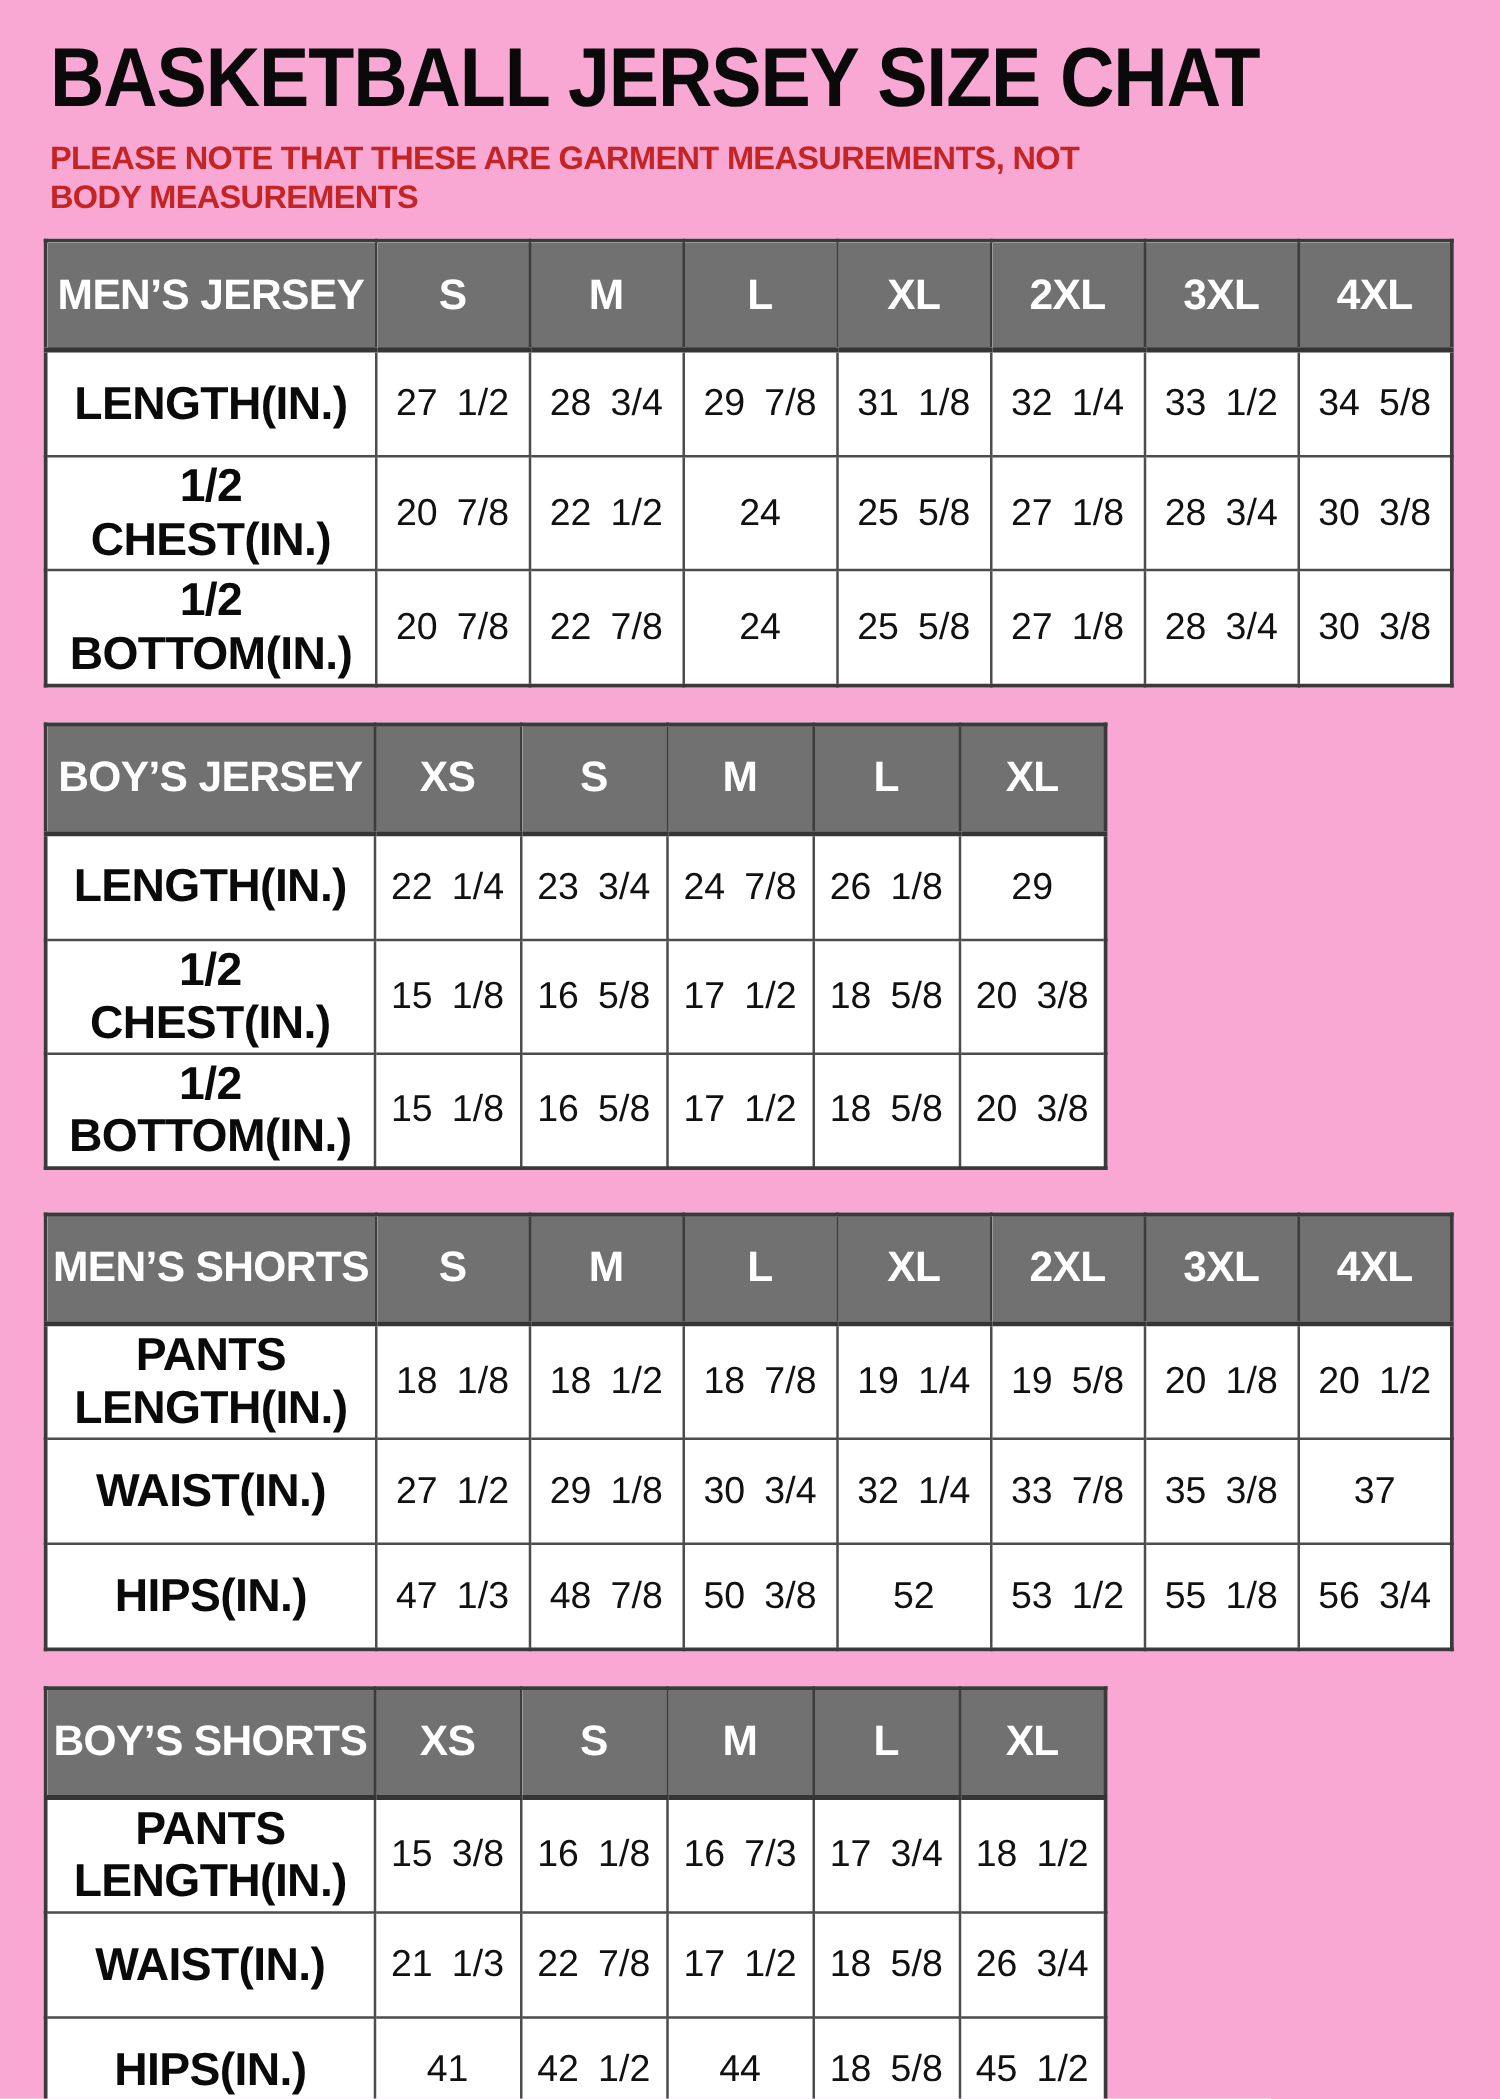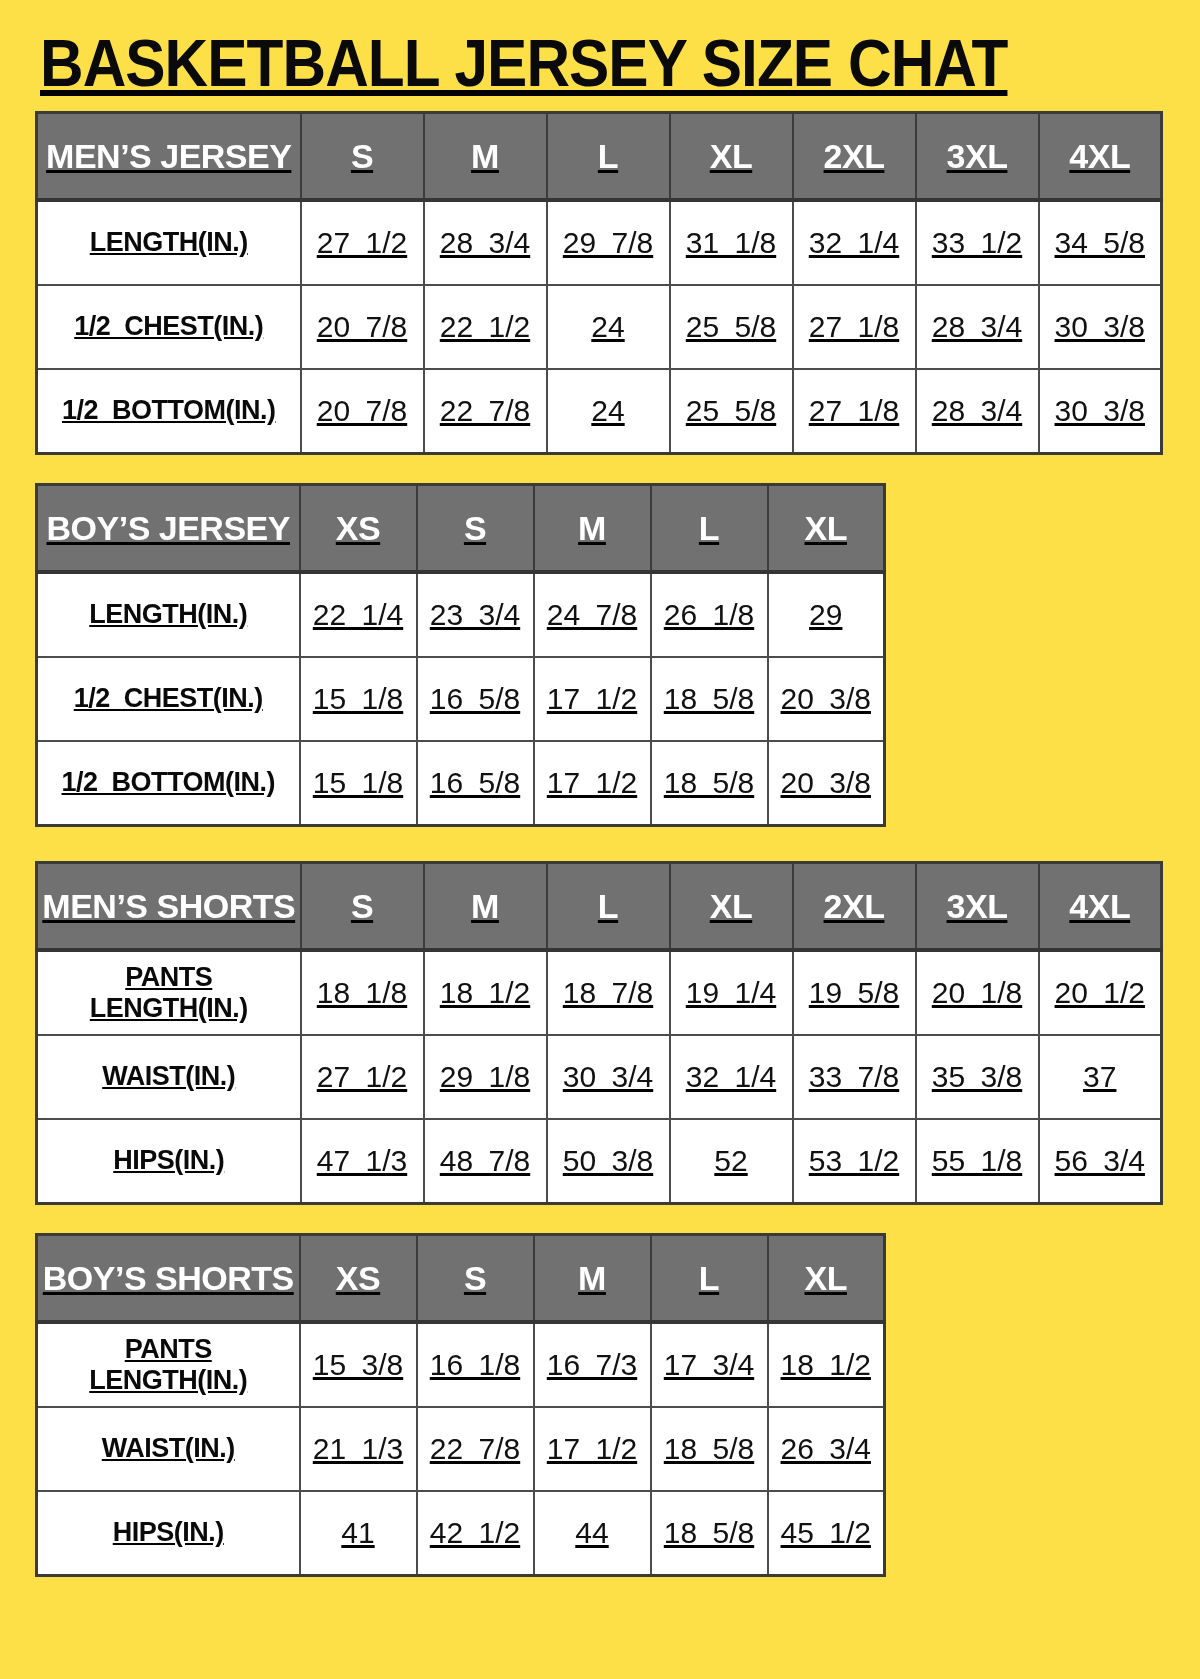--- a/index.html
+++ b/index.html
@@ -5,25 +5,24 @@
   html, body {
     margin: 0;
     padding: 0;
     background: #ffffff;
   }
   .page {
     position: relative;
     width: 1200px;
     height: 1679px;
     overflow: hidden;
-    background: #fde047;
+    background: #f9a8d4;
     font-family: "Liberation Sans", "DejaVu Sans", sans-serif;
     box-sizing: border-box;
     padding-top: 24px;
-    text-decoration: underline;
   }
   .title {
     margin: 0 0 10px 40px;
     font-size: 67px;
     font-weight: bold;
     color: #0a0a0a;
     letter-spacing: -1px;
     transform: scaleX(0.90);
     transform-origin: left center;
     white-space: nowrap;
@@ -71,31 +70,32 @@
     vertical-align: middle;
     height: 78px;
     font-size: 30px;
     color: #111111;
     word-spacing: 7px;
     padding: 2px 4px;
     background: #ffffff;
   }
   table.size-table td.row-label {
     font-weight: bold;
-    font-size: 27px;
+    font-size: 37px;
     color: #0a0a0a;
     letter-spacing: -0.5px;
     line-height: 1.15;
   }
 </style>
 </head>
 <body>
 
 <div class="page">
   <h1 class="title">BASKETBALL JERSEY SIZE CHAT</h1>
+  <p class="note note-top">PLEASE NOTE THAT THESE ARE GARMENT MEASUREMENTS, NOT BODY MEASUREMENTS</p>
   <div id="tables">
       <table class="size-table wide mens-jersey">
         <colgroup>
           <col style="width: 264px;">
           <col>
           <col>
           <col>
           <col>
           <col>
           <col>

